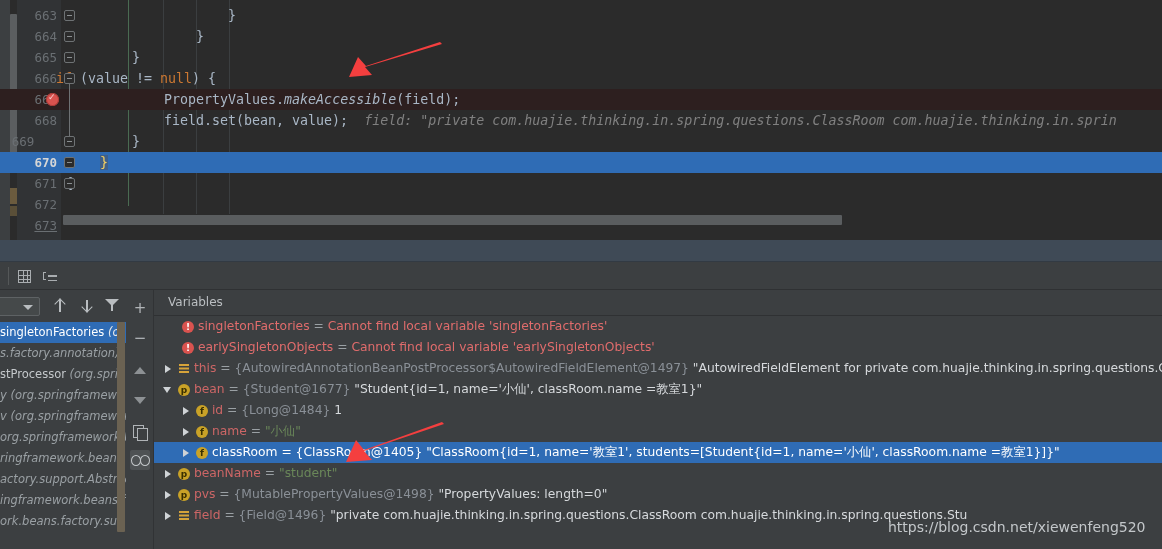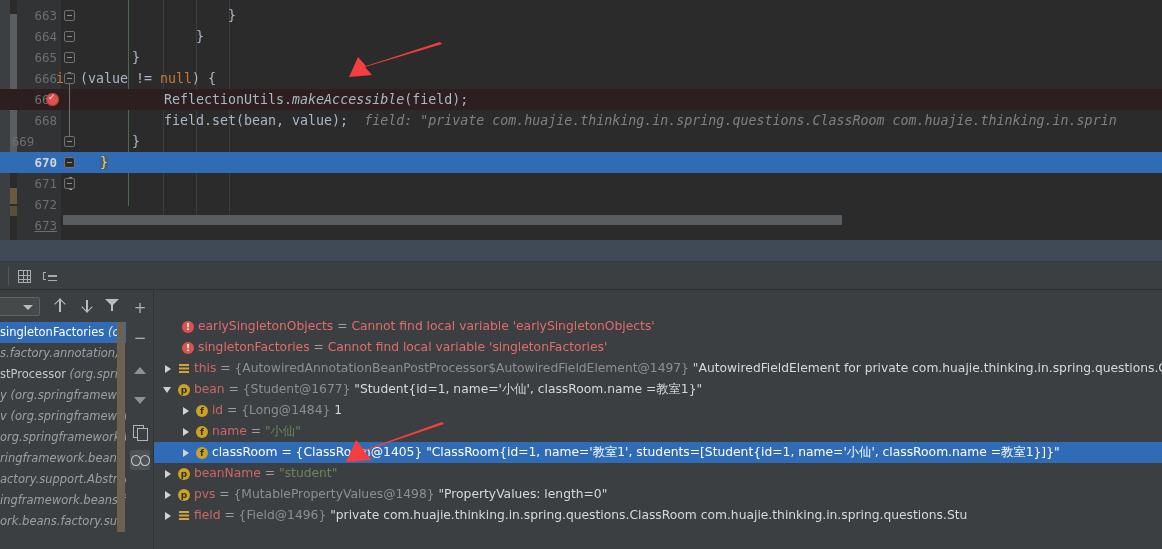--- a/index.html
+++ b/index.html
@@ -344,21 +344,21 @@
     <div class="guide" style="left:163px;"></div>
     <div class="guide" style="left:196px;"></div>
     <div class="guide" style="left:229px;"></div>
     <div class="guide green" style="left:128px; height:206px;"></div>
 
     <div id="editor-lines">
         <div class="cline" style="top: 5px;"><span class="txt" style="padding-left: 228px;"><span>}</span></span></div>
         <div class="cline" style="top: 26px;"><span class="txt" style="padding-left: 196px;"><span>}</span></span></div>
         <div class="cline" style="top: 47px;"><span class="txt" style="padding-left: 132px;"><span>}</span></span></div>
         <div class="cline" style="top: 68px;"><span class="txt" style="padding-left: 56px;"><span class="kw">if</span><span> (value != </span><span class="kw">null</span><span>) {</span></span></div>
-        <div class="cline hl-exec" style="top: 89px;"><span class="txt" style="padding-left: 164px;"><span>ReflectionUtils.</span><span class="italic-m">makeAccessible</span><span>(field);</span></span></div>
+        <div class="cline hl-exec" style="top: 89px;"><span class="txt" style="padding-left: 164px;"><span>PropertyValues.</span><span class="italic-m">makeAccessible</span><span>(field);</span></span></div>
         <div class="cline" style="top: 110px;"><span class="txt" style="padding-left: 164px;"><span>field.set(bean, value);</span><span class="comment">  field: "private com.huajie.thinking.in.spring.questions.ClassRoom com.huajie.thinking.in.sprin</span></span></div>
         <div class="cline" style="top: 131px;"><span class="txt" style="padding-left: 132px;"><span>}</span></span></div>
         <div class="cline hl-sel" style="top: 152px;"><span class="txt" style="padding-left: 100px;"><span class="sel-brace">}</span></span></div>
         <div class="cline" style="top: 173px;"><span class="txt" style="padding-left: 68px;"><span>}</span></span></div>
         <div class="cline" style="top: 194px;"><span class="txt" style="padding-left: 4px;"></span></div>
         <div class="cline" style="top: 215px;"><span class="txt" style="padding-left: 4px;"></span></div>
       </div>
     <div id="editor-gutter-nums">
         <div class="ln" style="top: 5px; right: 1105px;">663</div>
         <div class="fold-mark" style="top: 10px; left: 64px;"></div>
@@ -442,36 +442,40 @@
       </div>
     <div class="mini-btn" style="top:132px;">
         <span class="copy-ic"></span>
       </div>
     <div class="mini-btn active" style="top:160px;">
         <span class="glasses"></span>
       </div>
   </div>
 
   <div class="vars-panel">
+    <div class="vars-tab">
+      <span class="vars-tab-label">Variables</span>
+    </div>
     <div class="vars-body" id="vars-body">
+        <div class="vrow"><span class="ind" style="width: 28px;"></span><span class="badge err">!</span><span class="vname err">singletonFactories</span><span class="veq"> = </span><span class="vmsg">Cannot find local variable 'singletonFactories'</span></div>
         <div class="vrow"><span class="ind" style="width: 28px;"></span><span class="badge err">!</span><span class="vname err">earlySingletonObjects</span><span class="veq"> = </span><span class="vmsg">Cannot find local variable 'earlySingletonObjects'</span></div>
-        <div class="vrow"><span class="ind" style="width: 28px;"></span><span class="badge err">!</span><span class="vname err">singletonFactories</span><span class="veq"> = </span><span class="vmsg">Cannot find local variable 'singletonFactories'</span></div>
         <div class="vrow"><span class="ind" style="width: 8px;"></span><span class="twisty closed"></span> <span class="badge list"></span><span class="vname red">this</span><span class="veq"> = </span><span class="vtype">{AutowiredAnnotationBeanPostProcessor$AutowiredFieldElement@1497} </span><span class="vstr">"AutowiredFieldElement for private com.huajie.thinking.in.spring.questions.ClassRoom c</span></div>
         <div class="vrow"><span class="ind" style="width: 8px;"></span><span class="twisty open"></span> <span class="badge p">p</span><span class="vname red">bean</span><span class="veq"> = </span><span class="vtype">{Student@1677} </span><span class="vstr">"Student{id=1, name='小仙', classRoom.name =教室1}"</span></div>
         <div class="vrow"><span class="ind" style="width: 26px;"></span><span class="twisty closed"></span> <span class="badge f">f</span><span class="vname red">id</span><span class="veq"> = </span><span class="vtype">{Long@1484} </span><span class="vnum">1</span></div>
         <div class="vrow"><span class="ind" style="width: 26px;"></span><span class="twisty closed"></span> <span class="badge f">f</span><span class="vname red">name</span><span class="veq"> = </span><span class="vstr green">"小仙"</span></div>
         <div class="vrow selected"><span class="ind" style="width: 26px;"></span><span class="twisty closed"></span> <span class="badge f">f</span><span class="vname">classRoom</span><span class="veq"> = </span><span class="vtype">{ClassRoom@1405} </span><span class="vstr">"ClassRoom{id=1, name='教室1', students=[Student{id=1, name='小仙', classRoom.name =教室1}]}"</span></div>
         <div class="vrow"><span class="ind" style="width: 8px;"></span><span class="twisty closed"></span> <span class="badge p">p</span><span class="vname red">beanName</span><span class="veq"> = </span><span class="vstr green">"student"</span></div>
         <div class="vrow"><span class="ind" style="width: 8px;"></span><span class="twisty closed"></span> <span class="badge p">p</span><span class="vname red">pvs</span><span class="veq"> = </span><span class="vtype">{MutablePropertyValues@1498} </span><span class="vstr">"PropertyValues: length=0"</span></div>
         <div class="vrow"><span class="ind" style="width: 8px;"></span><span class="twisty closed"></span> <span class="badge list"></span><span class="vname red">field</span><span class="veq"> = </span><span class="vtype">{Field@1496} </span><span class="vstr">"private com.huajie.thinking.in.spring.questions.ClassRoom com.huajie.thinking.in.spring.questions.Stu</span></div>
         <div class="vrow"><span class="ind" style="width: 8px;"></span> </div>
       </div>
   </div>
 
   <svg class="ann" style="left:336px; top:38px;" width="110" height="50">
     <polygon points="104,4 30,28 22,19 13,39 36,37 29,29 106,6" fill="#f43f3f"></polygon>
   </svg>
   <svg class="ann" style="left:328px; top:418px;" width="120" height="52">
     <polygon points="114,4 36,32 28,22 18,44 44,42 36,33 116,6" fill="#f43f3f"></polygon>
   </svg>
 
+  <div class="watermark">https://blog.csdn.net/xiewenfeng520</div>
 
 </div>
 
 </body></html>

